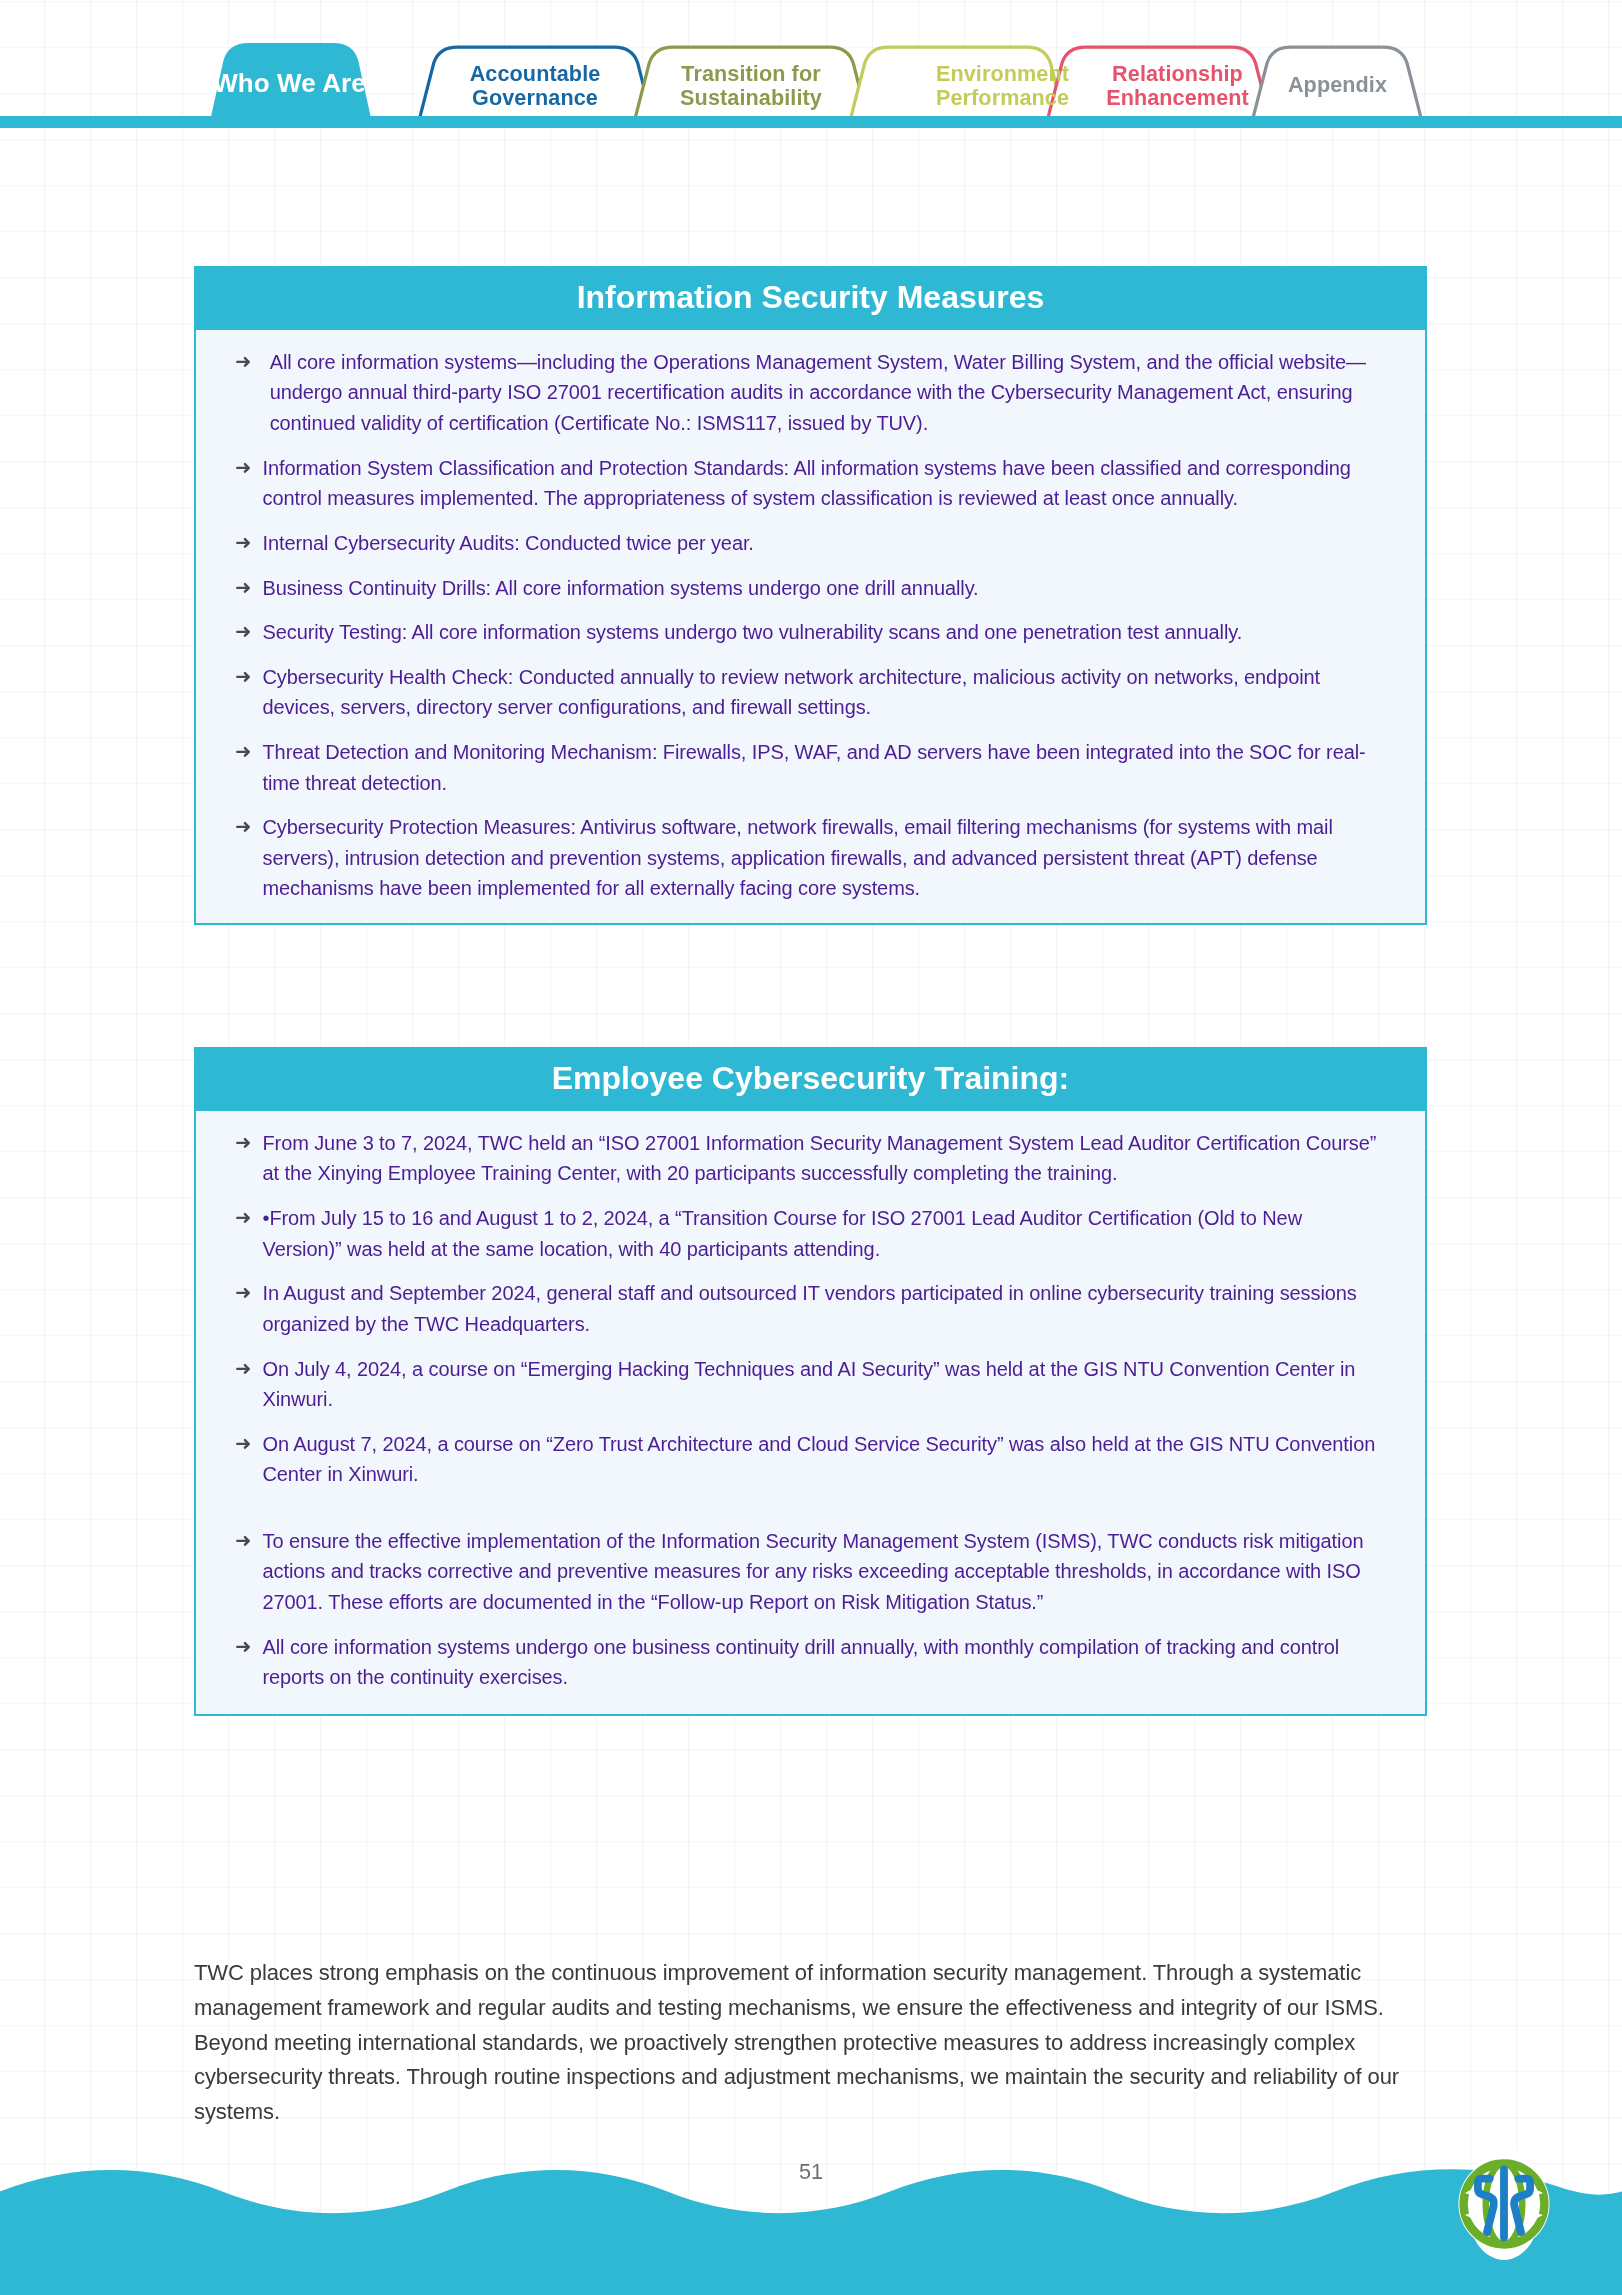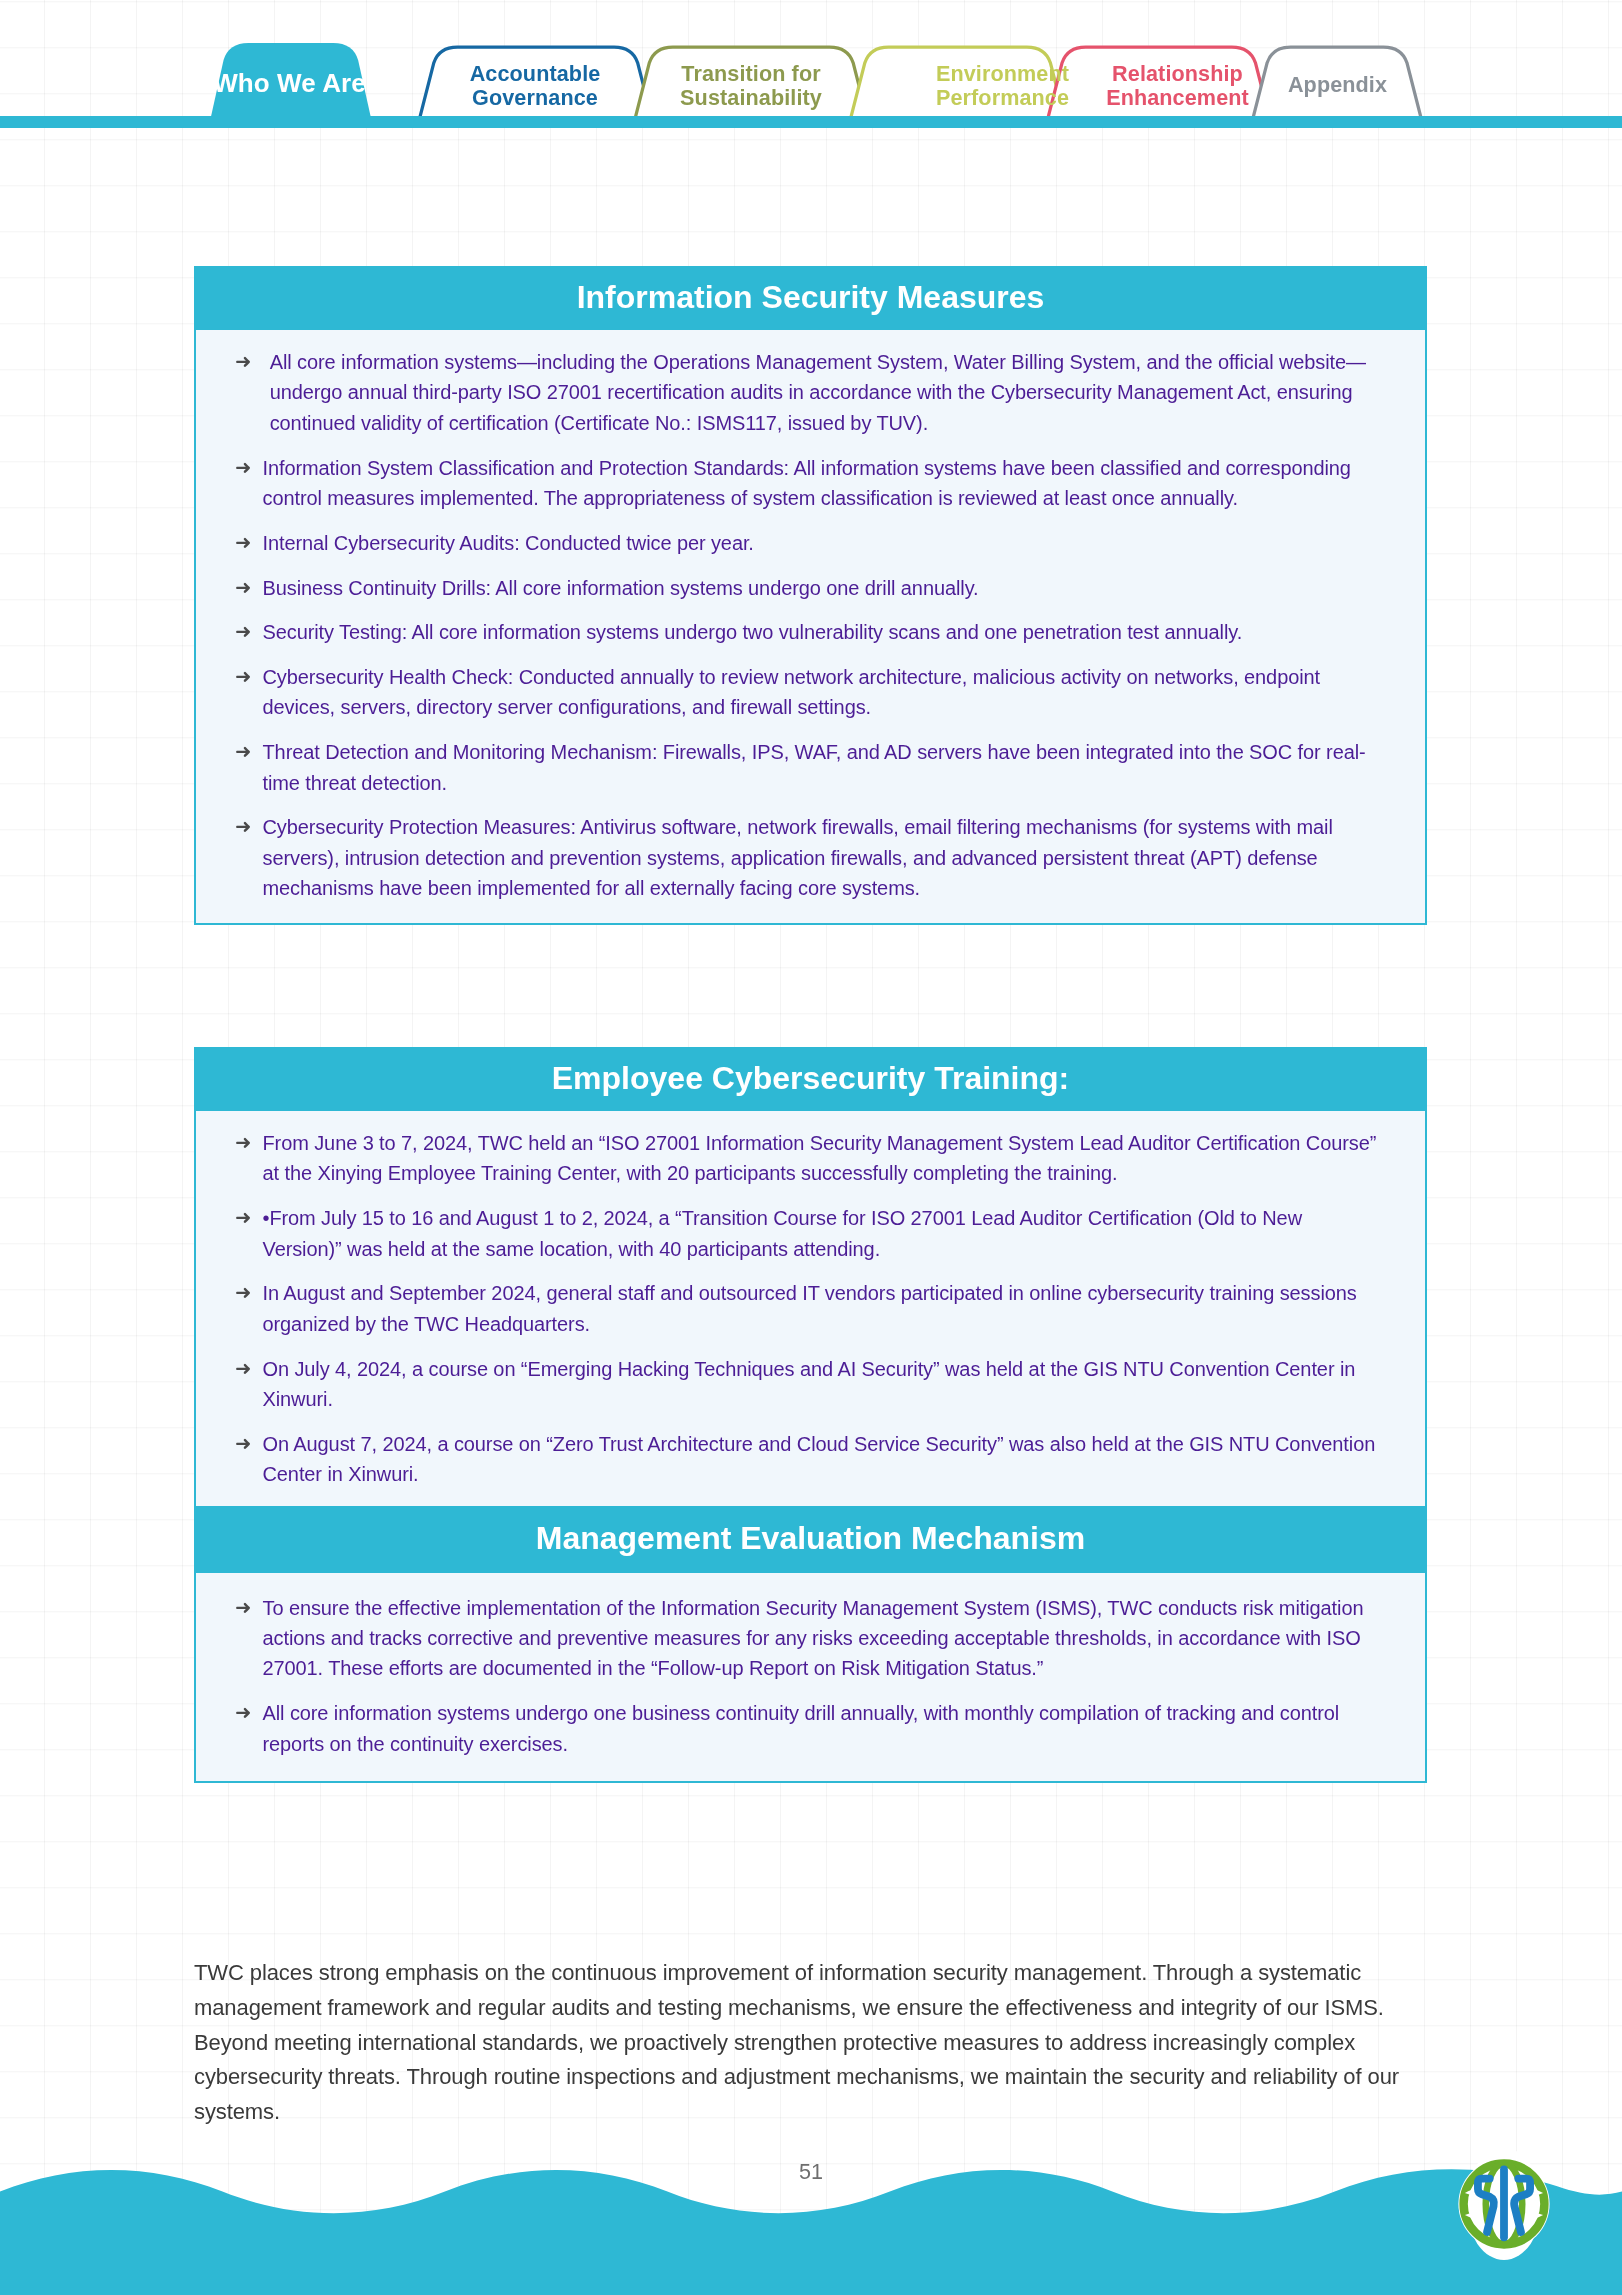--- a/index.html
+++ b/index.html
@@ -223,23 +223,20 @@
       <div class="bullet">
         <span class="arrow">➜</span>
         <span class="btext">On July 4, 2024, a course on “Emerging Hacking Techniques and AI Security” was held at the GIS NTU Convention Center in Xinwuri.</span>
       </div>
       <div class="bullet">
         <span class="arrow">➜</span>
         <span class="btext">On August 7, 2024, a course on “Zero Trust Architecture and Cloud Service Security” was also held at the GIS NTU Convention Center in Xinwuri.</span>
       </div>
     </div>
 
-    <div class="panel-sub-head">
-      <span>Management Evaluation Mechanism</span>
-    </div>
     <div class="panel-body" style="padding-top:19.6px;padding-bottom:22px;">
       <div class="bullet">
         <span class="arrow">➜</span>
         <span class="btext">To ensure the effective implementation of the Information Security Management System (ISMS), TWC conducts risk mitigation actions and tracks corrective and preventive measures for any risks exceeding acceptable thresholds, in accordance with ISO 27001. These efforts are documented in the “Follow-up Report on Risk Mitigation Status.”</span>
       </div>
       <div class="bullet">
         <span class="arrow">➜</span>
         <span class="btext">All core information systems undergo one business continuity drill annually, with monthly compilation of tracking and control reports on the continuity exercises.</span>
       </div>
     </div>

